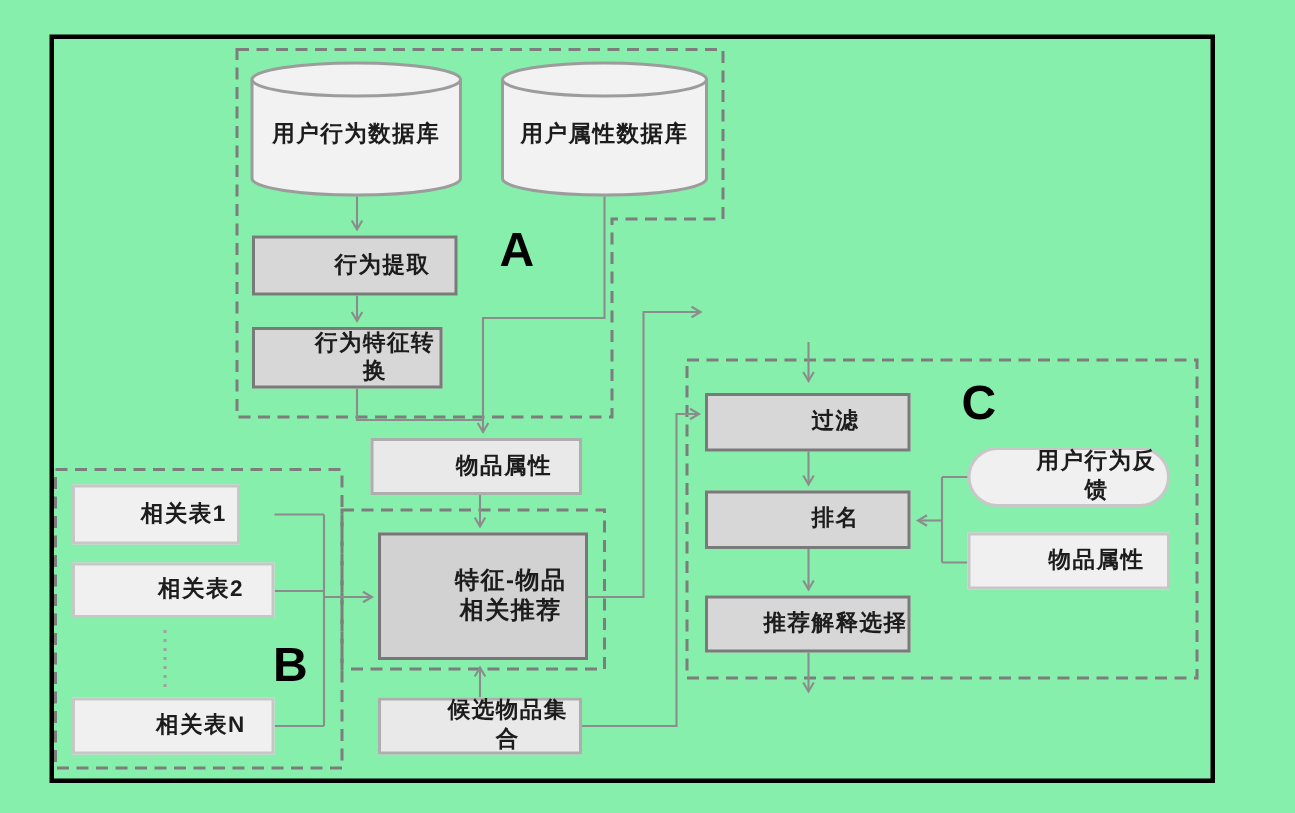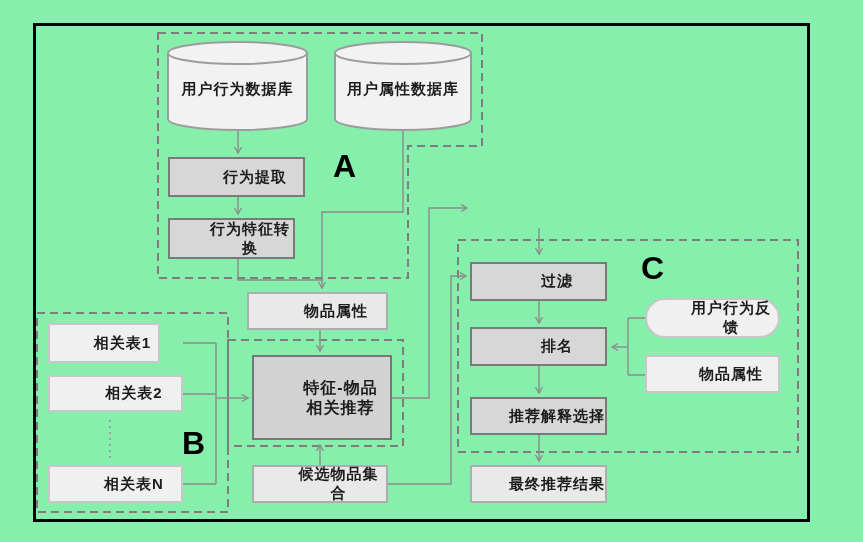--- a/index.html
+++ b/index.html
@@ -84,17 +84,16 @@
 
   <div class="node data" style="left:252px;top:465px;width:136px;height:38px;">候选物品集合</div>
 
   <div class="node input" style="left:48px;top:323px;width:112px;height:40px;">相关表1</div>
   <div class="node input" style="left:48px;top:375px;width:135px;height:37px;text-align:right;">相关表2</div>
   <div class="node input" style="left:48px;top:465px;width:135px;height:38px;">相关表N</div>
 
   <div class="node process" style="left:470px;top:262px;width:137px;height:39px;">过滤</div>
   <div class="node process" style="left:470px;top:327px;width:137px;height:39px;">排名</div>
   <div class="node process" style="left:470px;top:397px;width:137px;height:38px;">推荐解释选择</div>
-  <div class="node data" style="left:470px;top:465px;width:137px;height:38px;">最终推荐结果</div>
 
   <div class="node input" style="left:645px;top:298px;width:135px;height:40px;border-radius:20px;">用户行为反馈</div>
   <div class="node input" style="left:645px;top:355px;width:135px;height:38px;">物品属性</div>
 </div>
 
 </body></html>

